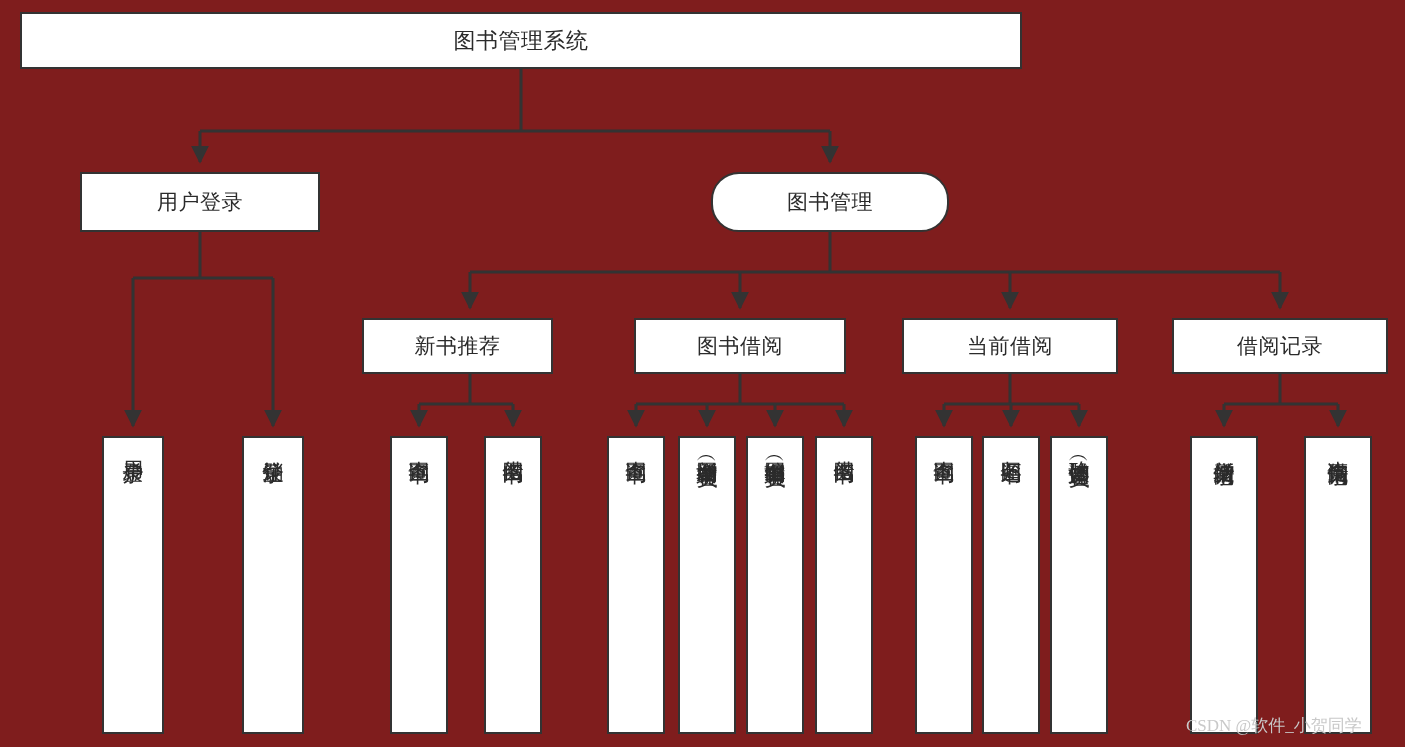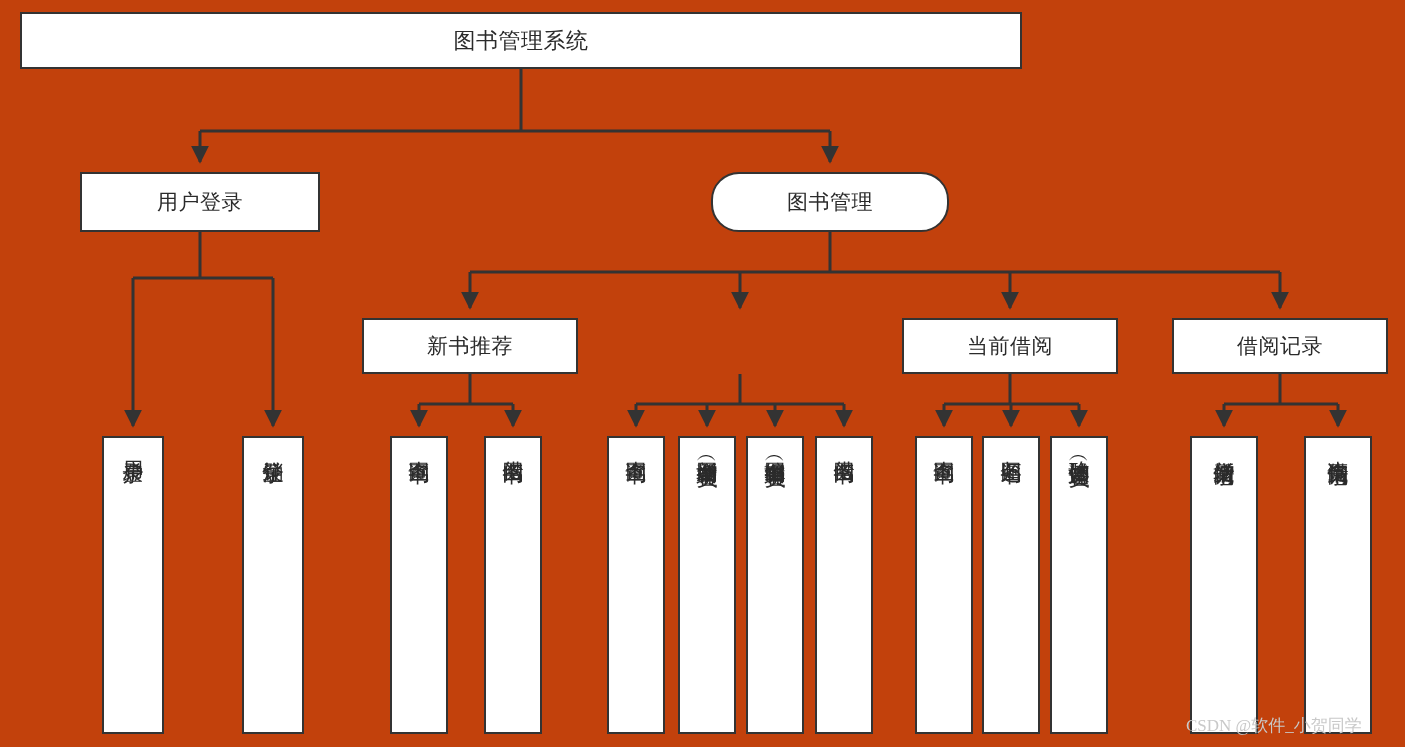--- a/index.html
+++ b/index.html
@@ -8,21 +8,21 @@
     padding: 0;
     background: #ffffff;
   }
   body {
     font-family: "Liberation Sans", "DejaVu Sans", sans-serif;
   }
   #canvas {
     position: relative;
     width: 1405px;
     height: 747px;
-    background: #c2410c;
+    background: #7f1d1d;
     overflow: hidden;
   }
   #edges {
     position: absolute;
     left: 0;
     top: 0;
     width: 1405px;
     height: 747px;
     pointer-events: none;
   }
@@ -132,22 +132,25 @@
     <span class="label">图书管理系统</span>
   </div>
 
   <div class="node horiz" style="left:80px; top:172px; width:240px; height:60px;">
     <span class="label">用户登录</span>
   </div>
   <div class="node horiz" style="left:711px; top:172px; width:238px; height:60px;border-radius:28px;">
     <span class="label">图书管理</span>
   </div>
 
-  <div class="node horiz" style="left:362px; top:318px; width:216px; height:56px;">
+  <div class="node horiz" style="left:362px; top:318px; width:191px; height:56px;">
     <span class="label">新书推荐</span>
+  </div>
+  <div class="node horiz" style="left:634px; top:318px; width:212px; height:56px;">
+    <span class="label">图书借阅</span>
   </div>
   <div class="node horiz" style="left:902px; top:318px; width:216px; height:56px;">
     <span class="label">当前借阅</span>
   </div>
   <div class="node horiz" style="left:1172px; top:318px; width:216px; height:56px;">
     <span class="label">借阅记录</span>
   </div>
 
   <div class="node vert" style="left:102px; top:436px; width:62px; height:298px;">
     <span class="label">用户登录</span>

